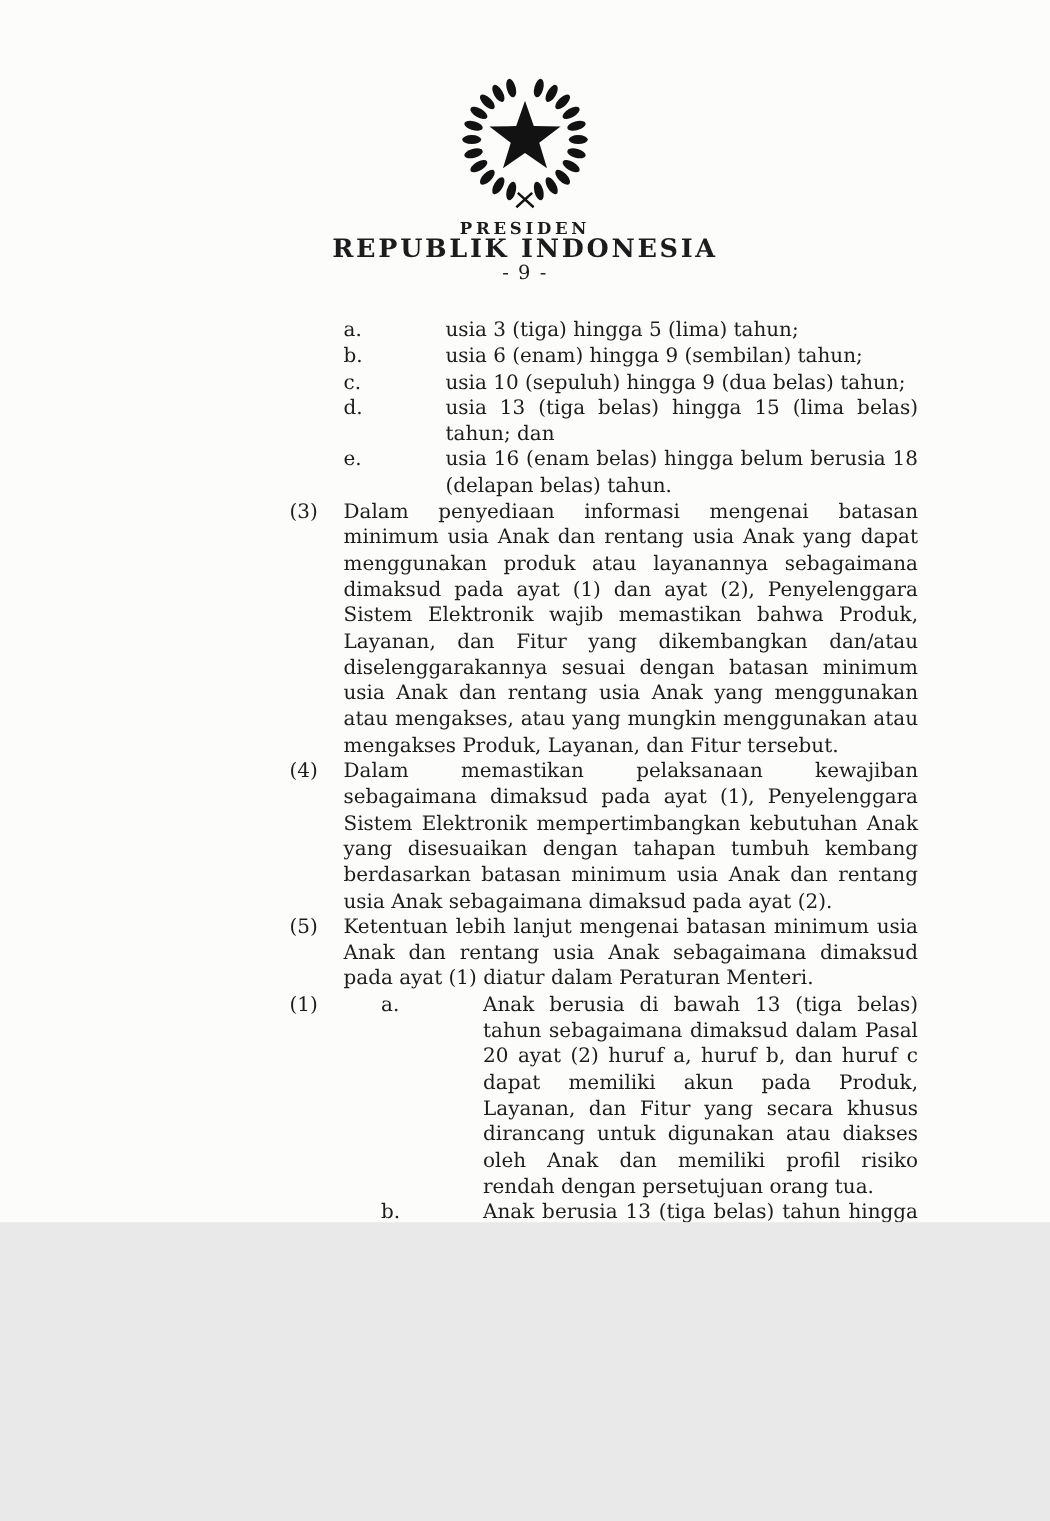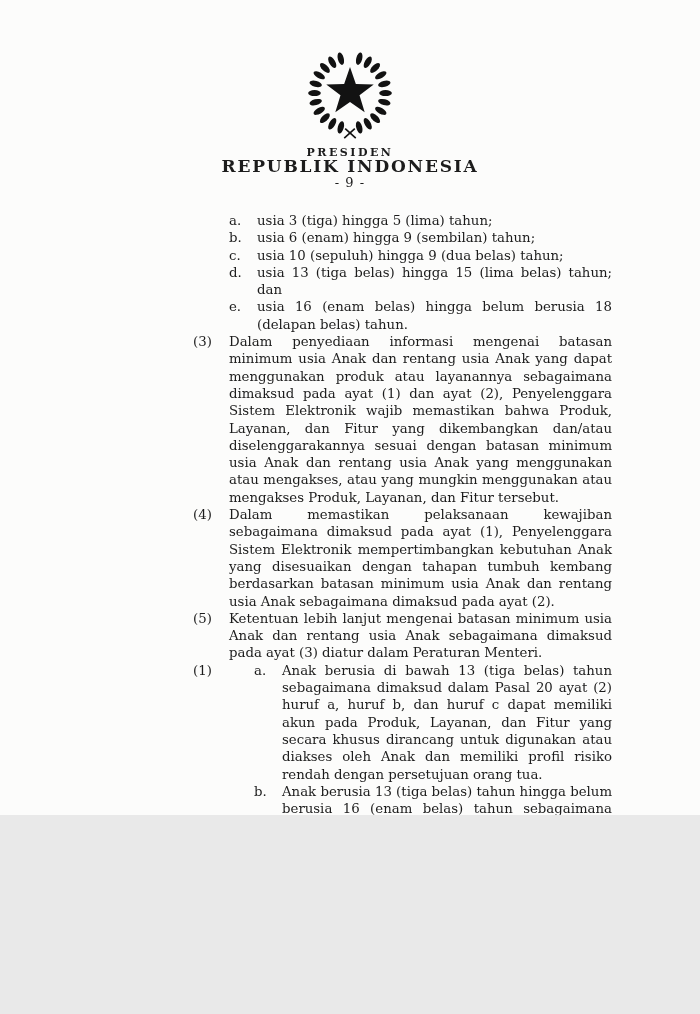--- a/index.html
+++ b/index.html
@@ -47,21 +47,21 @@
     left: 193px;
     top: 212px;
     width: 419px;
     font-size: 13.3px;
     line-height: 17.3px;
     text-align: justify;
   }
   .age-list { margin-left: 36px; }
   .list-row { display: flex; }
   .list-label { flex: 0 0 28px; }
-  .list-text { flex: 1; text-align: justify; }
+  .list-text { flex: 1; text-align: justify; margin-left: 40px; }
   .clause { display: flex; }
   .clause-num { flex: 0 0 36px; }
   .clause-text { flex: 1; text-align: justify; }
   .section-heading {
     text-align: center;
     margin: 14px 104px 11px 0;
   }
   .sub-list { margin-left: 25px; }
   
   .footer {
@@ -141,21 +141,21 @@
     <div class="clause">
       <span class="clause-num">(3)</span>
       <span class="clause-text">Dalam penyediaan informasi mengenai batasan minimum usia Anak dan rentang usia Anak yang dapat menggunakan produk atau layanannya sebagaimana dimaksud pada ayat (1) dan ayat (2), Penyelenggara Sistem Elektronik wajib memastikan bahwa Produk, Layanan, dan Fitur yang dikembangkan dan/atau diselenggarakannya sesuai dengan batasan minimum usia Anak dan rentang usia Anak yang menggunakan atau mengakses, atau yang mungkin menggunakan atau mengakses Produk, Layanan, dan Fitur tersebut.</span>
     </div>
     <div class="clause">
       <span class="clause-num">(4)</span>
       <span class="clause-text">Dalam memastikan pelaksanaan kewajiban sebagaimana dimaksud pada ayat (1), Penyelenggara Sistem Elektronik mempertimbangkan kebutuhan Anak yang disesuaikan dengan tahapan tumbuh kembang berdasarkan batasan minimum usia Anak dan rentang usia Anak sebagaimana dimaksud pada ayat (2).</span>
     </div>
     <div class="clause">
       <span class="clause-num">(5)</span>
-      <span class="clause-text">Ketentuan lebih lanjut mengenai batasan minimum usia Anak dan rentang usia Anak sebagaimana dimaksud pada ayat (3) diatur dalam Peraturan Menteri.</span>
+      <span class="clause-text">Ketentuan lebih lanjut mengenai batasan minimum usia Anak dan rentang usia Anak sebagaimana dimaksud pada ayat (1) diatur dalam Peraturan Menteri.</span>
     </div>
 
 
     <div class="clause">
       <span class="clause-num">(1)</span>
       <span class="clause-text">
         <span class="sub-list" style="display:block">
           <span class="list-row" style="display:flex">
             <span class="list-label">a.</span>
             <span class="list-text">Anak berusia di bawah 13 (tiga belas) tahun sebagaimana dimaksud dalam Pasal 20 ayat (2) huruf a, huruf b, dan huruf c dapat memiliki akun pada Produk, Layanan, dan Fitur yang secara khusus dirancang untuk digunakan atau diakses oleh Anak dan memiliki profil risiko rendah dengan persetujuan orang tua.</span>

